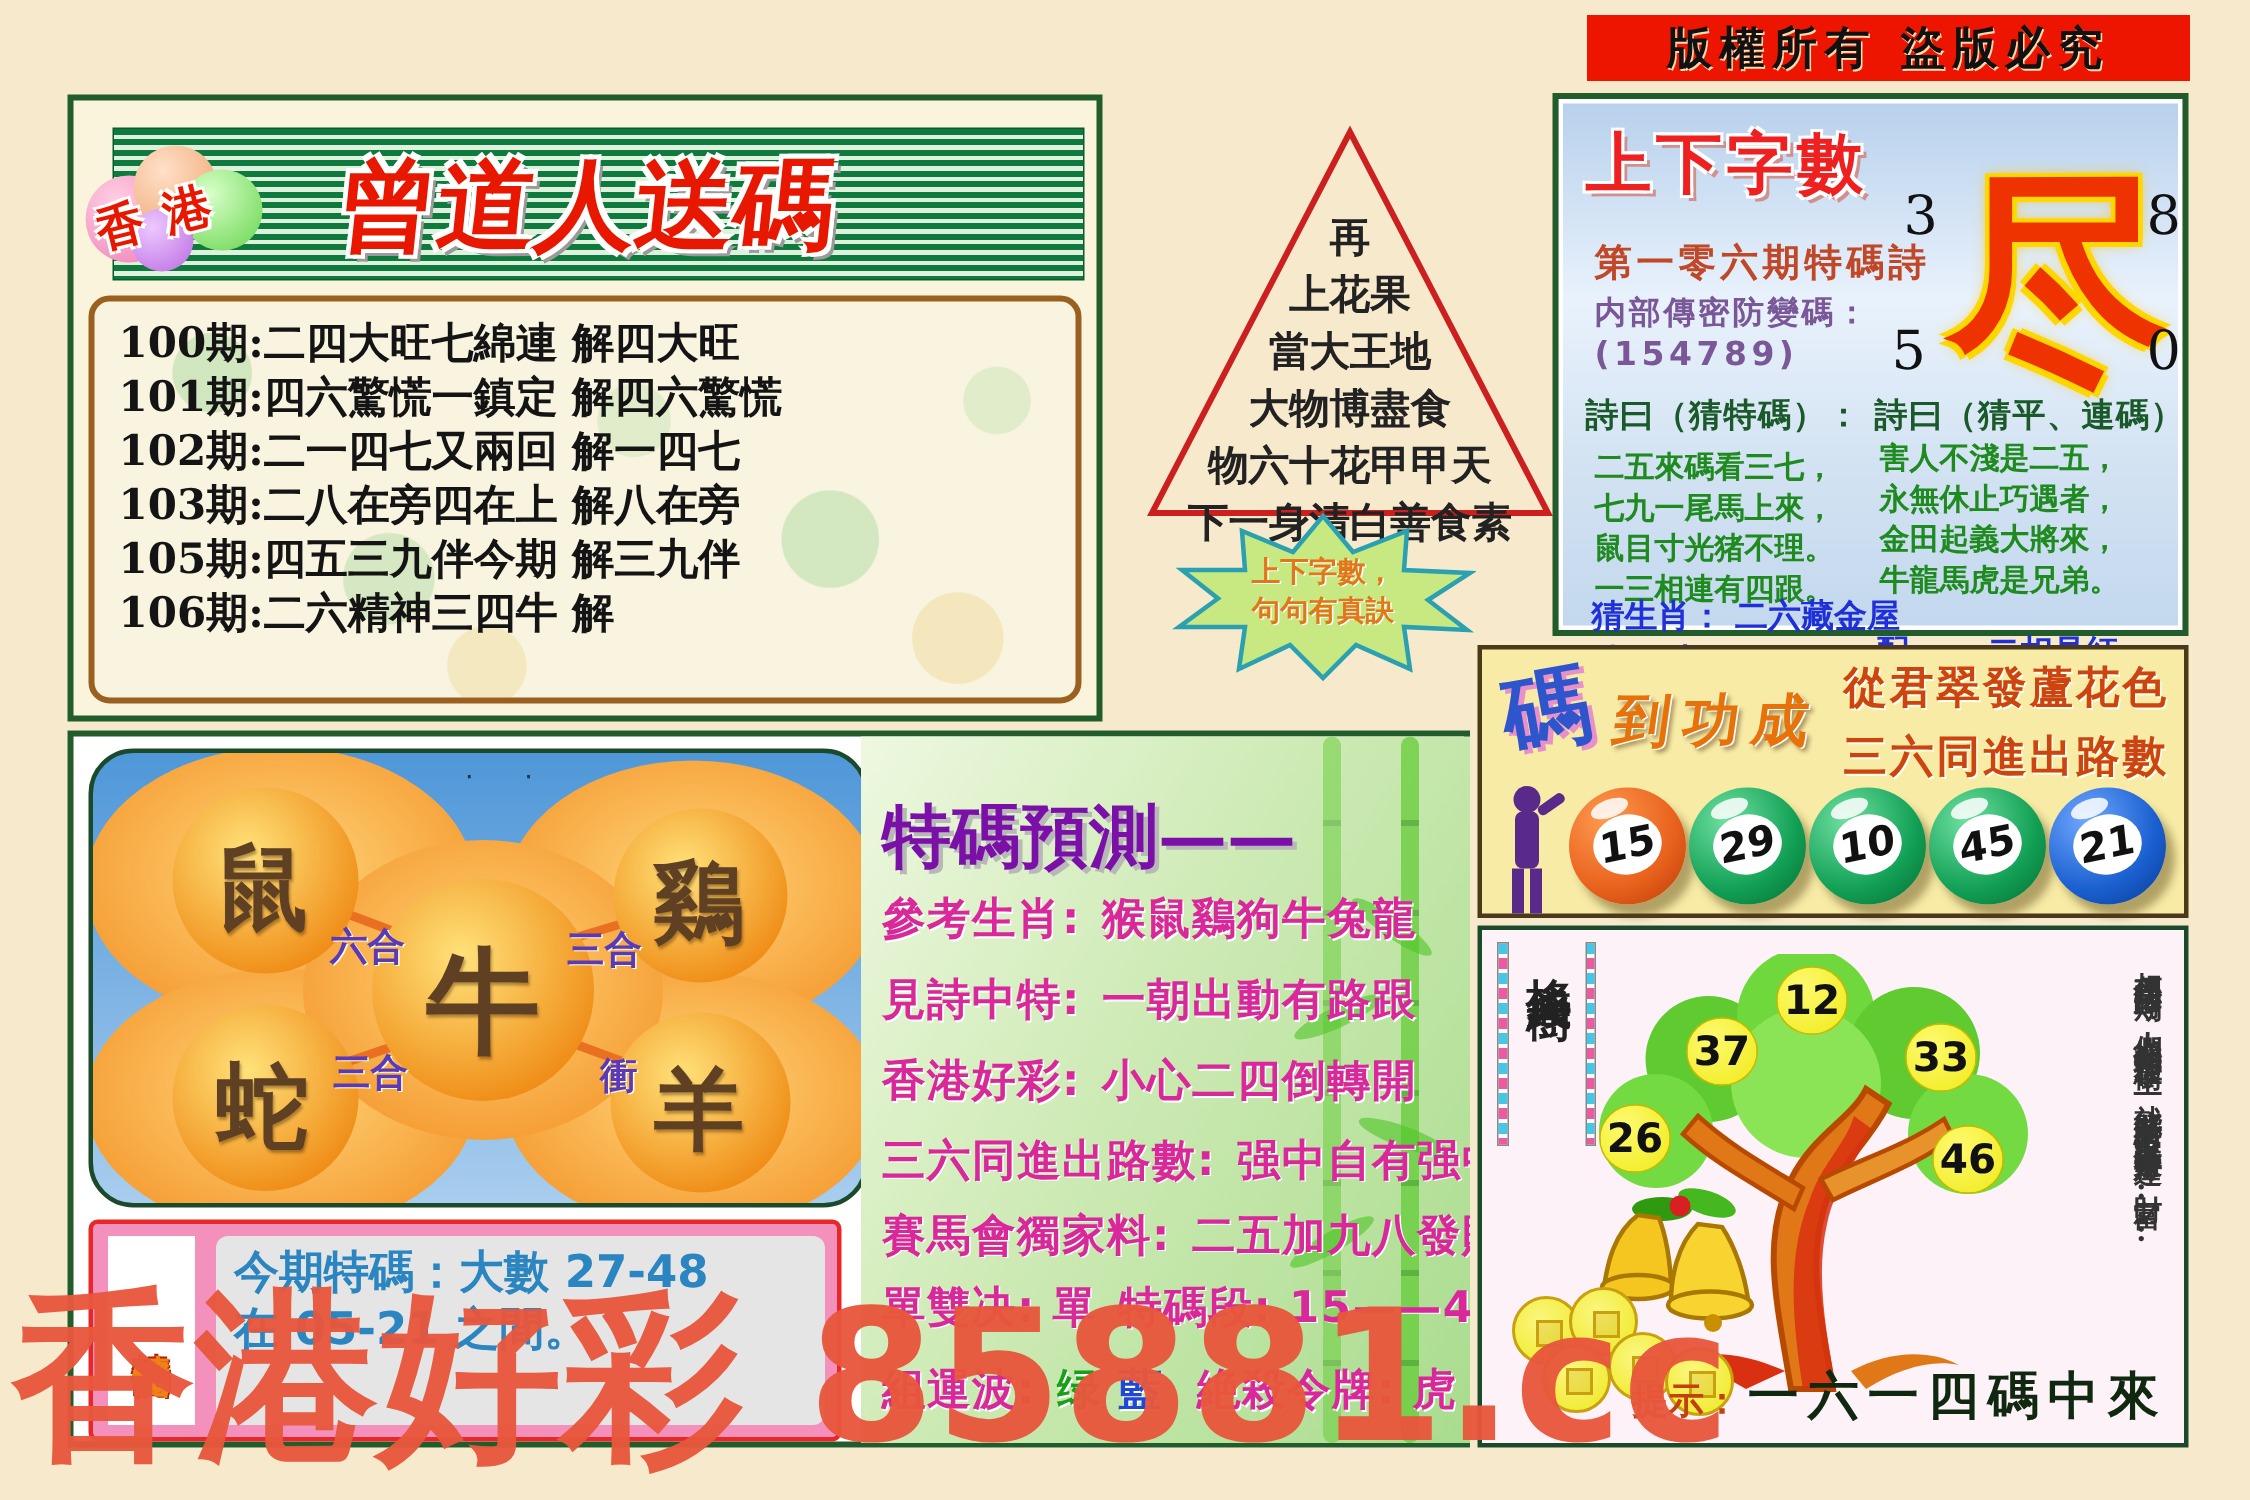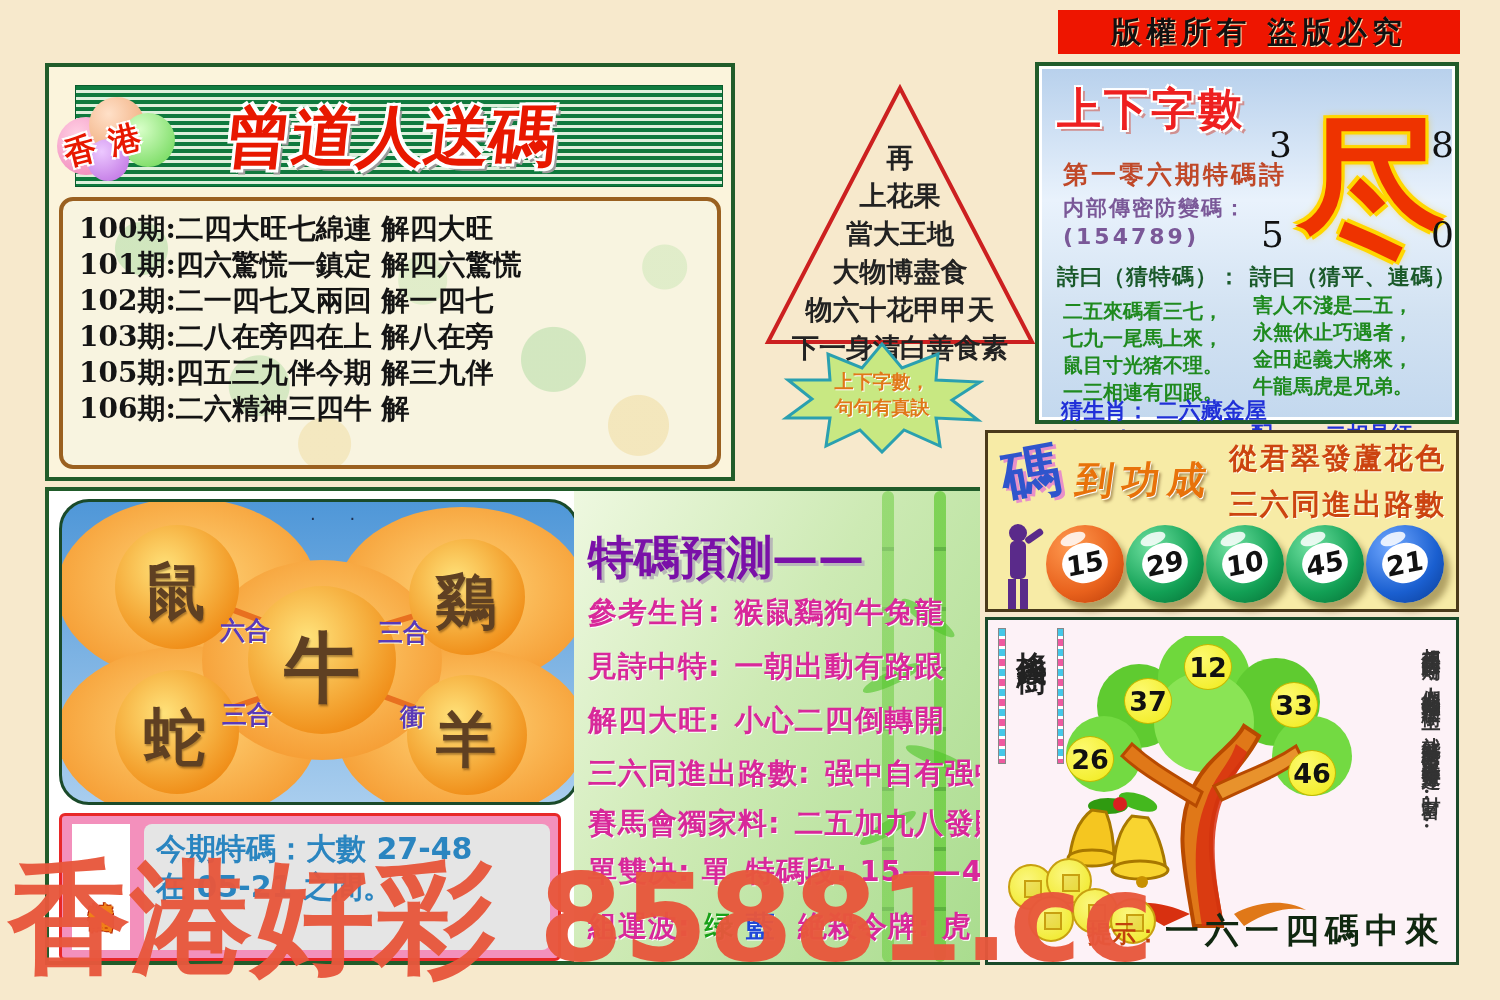--- a/index.html
+++ b/index.html
@@ -499,21 +499,21 @@
     <div class="leaf" style="right:12px; top:260px; transform:rotate(20deg);"></div>
     <div class="leaf" style="right:60px; top:330px; transform:rotate(-30deg);"></div>
     <div class="pf-title">特碼預測——</div>
     <div class="pf-row" style="top:156px;">
       <span class="lab">見詩中特:</span><span>一朝出動有路跟</span>
     </div>
     <div class="pf-row" style="top:102px;">
       <span class="lab">參考生肖:</span><span>猴鼠鷄狗牛兔龍</span>
     </div>
     <div class="pf-row" style="top:210px;">
-      <span class="lab">解四大旺:</span><span>小心二四倒轉開</span>
+      <span class="lab">香港好彩:</span><span>小心二四倒轉開</span>
     </div>
     <div class="pf-row" style="top:263px;">
       <span class="lab">三六同進出路數:</span><span>强中自有强中手</span>
     </div>
     <div class="pf-row" style="top:313px;">
       <span class="lab">賽馬會獨家料:</span><span>二五加九八發財</span>
     </div>
     <div class="pf-row" style="top:361px;">
       <span class="lab">單雙决: 單</span><span>特碼段: 15——46</span>
     </div>

